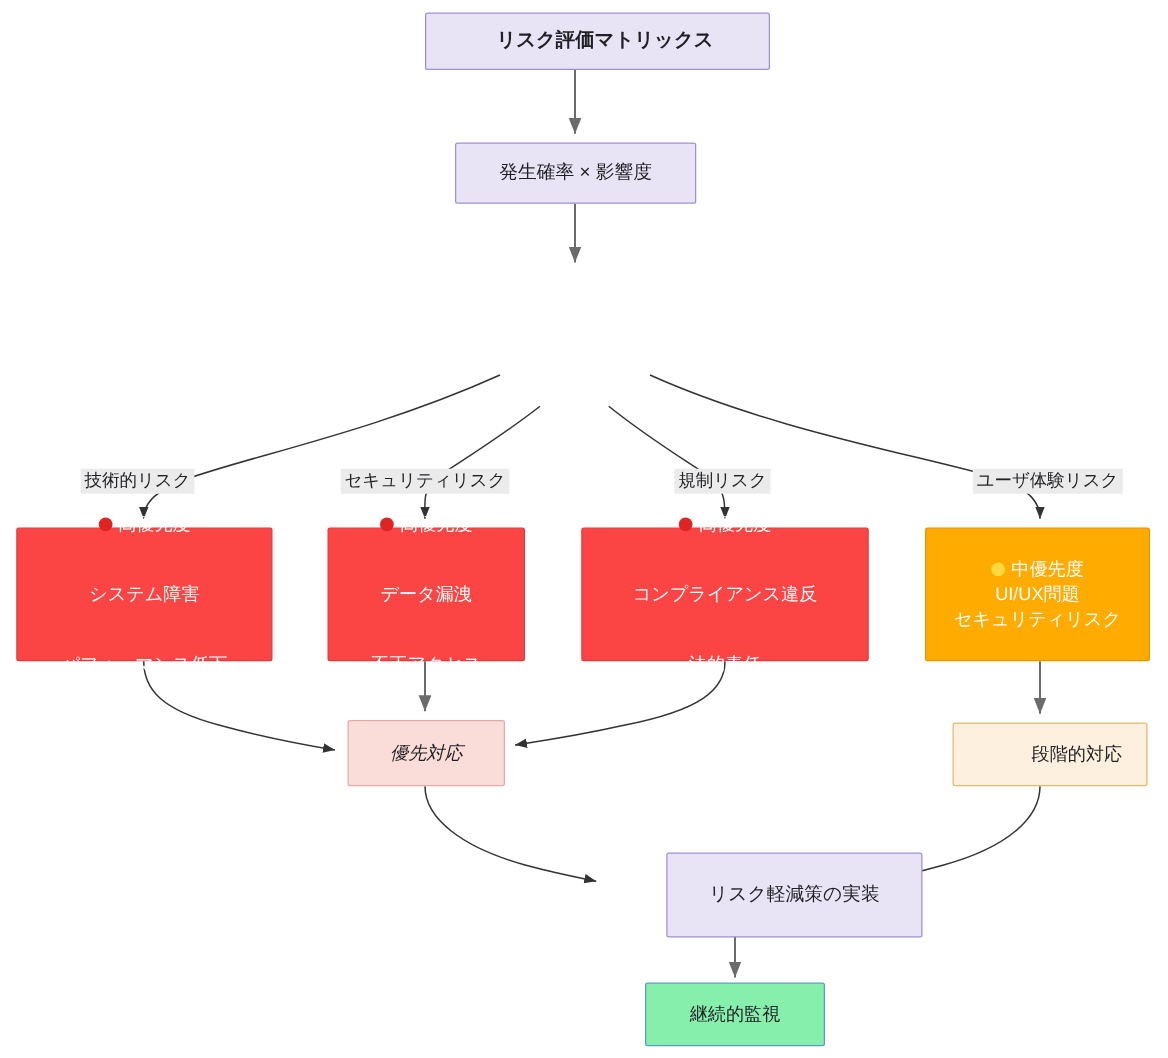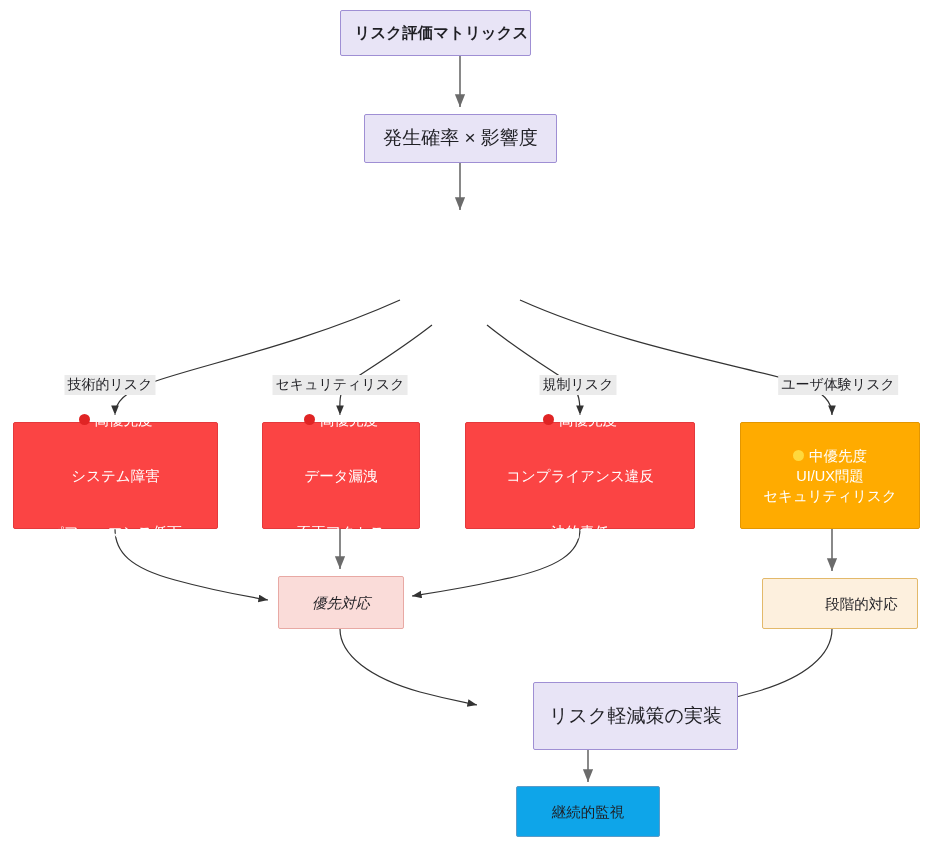--- a/index.html
+++ b/index.html
@@ -34,21 +34,21 @@
     justify-content: center;
     text-align: center;
     line-height: 1.38;
   }
   
   .n-lavender {
     background: #e8e4f6;
     border: 1.4px solid #9f8fd4;
     border-radius: 2px;
     color: #1f1f24;
-    font-size: 19px;
+    font-size: 15px;
   }
   .n-lavender-bold { font-weight: bold; font-size: 15.5px; }
   .n-risk-red {
     background: #fb4444;
     border: 1.4px solid #e4393c;
     border-radius: 2px;
     color: #ffffff;
     font-size: 14.5px;
     gap: 36px;
   }
@@ -68,21 +68,21 @@
     font-style: italic;
   }
   .n-cream {
     background: #fdf0de;
     border: 1.4px solid #e3b96a;
     border-radius: 2px;
     color: #1f1f24;
     font-size: 14.5px;
   }
   .n-blue {
-    background: #0ea5e9;
+    background: #86efac;
     border: 1.4px solid #5a9bc8;
     border-radius: 2px;
     color: #1f1f24;
     font-size: 14.5px;
   }
   
   .diamond-wrap {
     position: absolute;
   }
   .diamond-shape {
@@ -162,21 +162,21 @@
 
     <path d="M832,529 L832,571" stroke="#6b6b6b" stroke-width="1.6" fill="none" marker-end="url(#arrow-gray)"></path>
 
     <path d="M340,629 C340,655 370,678 420,692 C450,700 468,703 477,705" stroke="#333333" stroke-width="1.2" fill="none" marker-end="url(#arrow)"></path>
 
     <path d="M832,629 C832,655 805,678 755,692 C722,701 708,704 699,706" stroke="#333333" stroke-width="1.2" fill="none" marker-end="url(#arrow)"></path>
 
     <path d="M588,738 L588,782" stroke="#6b6b6b" stroke-width="1.6" fill="none" marker-end="url(#arrow-gray)"></path>
   </svg>
 
-  <div class="node n-lavender n-lavender-bold" style="left:340px; top:10px; width:191px; height:46px;padding-left:12px;">
+  <div class="node n-lavender n-lavender-bold" style="left:340px; top:10px; width:276px; height:46px;padding-left:12px;">
     <span>リスク評価マトリックス</span>
   </div>
 
   <div class="node n-lavender" style="left:364px; top:114px; width:193px; height:49px;">
     <span>発生確率 × 影響度</span>
   </div>
 
 
   <div class="edge-label" style="left:110px; top:375px;text-align:right;">技術的リスク</div>
   <div class="edge-label" style="left:340px; top:375px;">セキュリティリスク</div>

